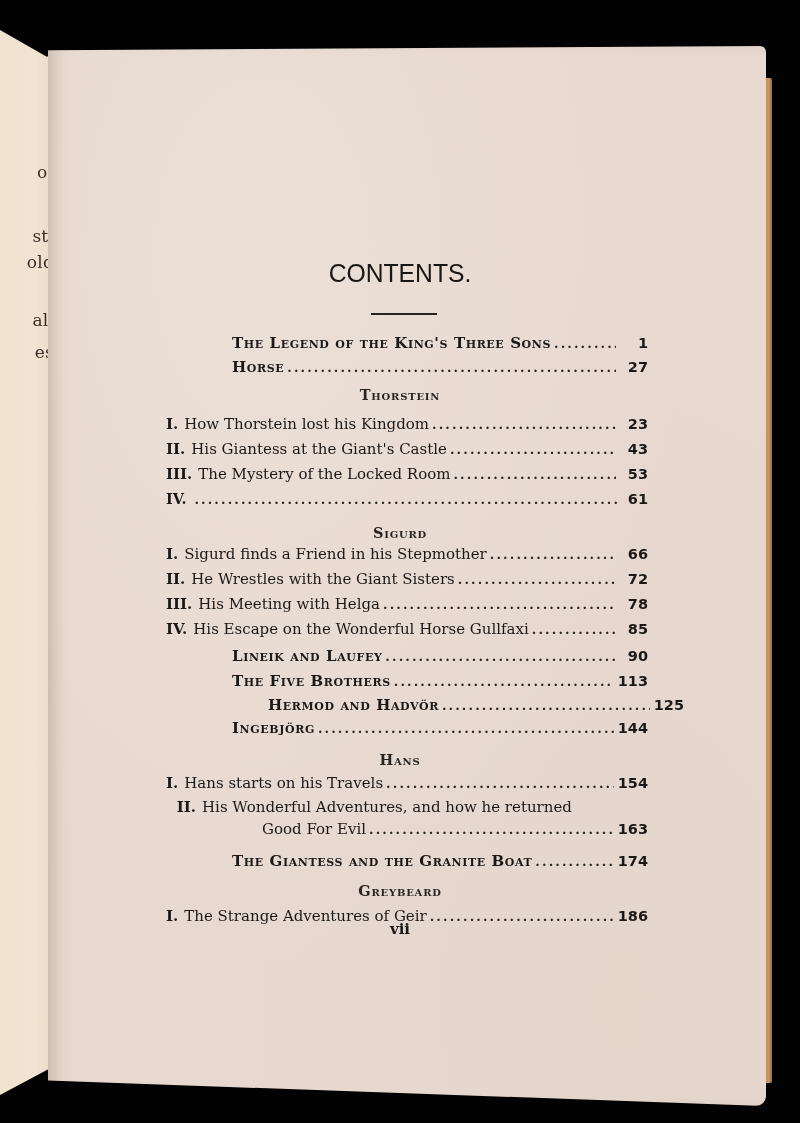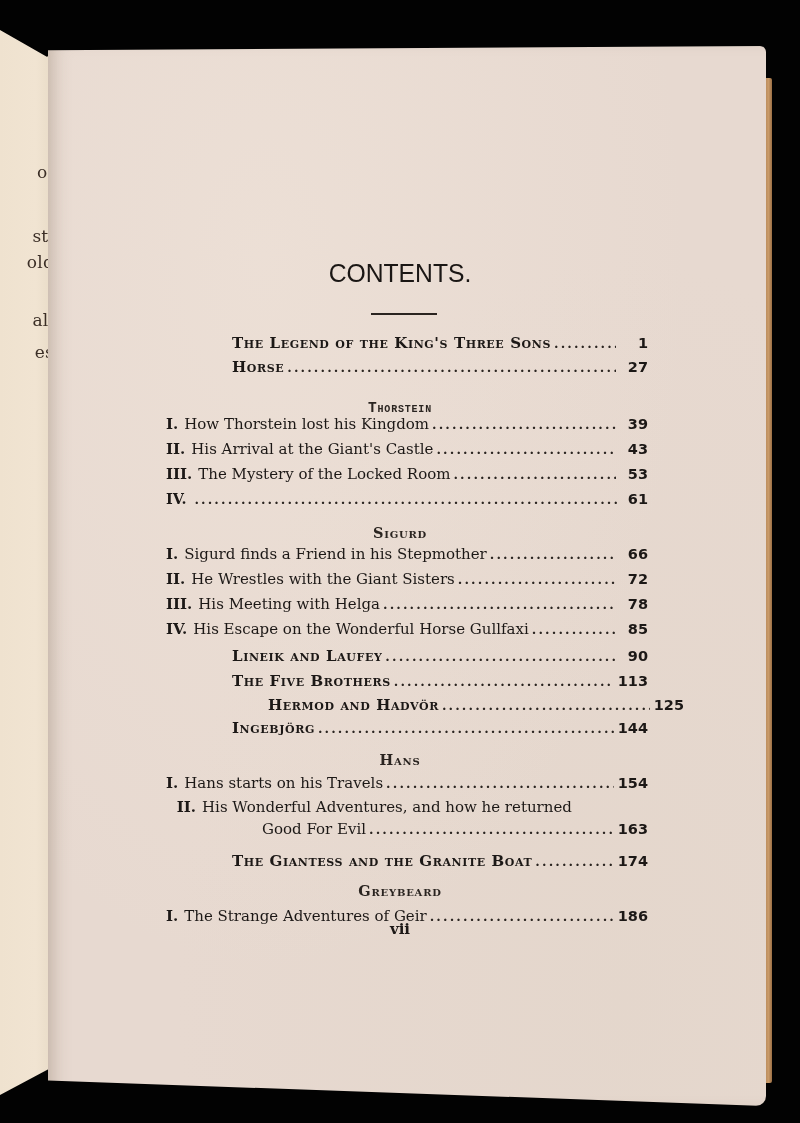--- a/index.html
+++ b/index.html
@@ -180,31 +180,31 @@
       <span class="entry-text smallcaps">The Legend of the King's Three Sons</span>
       <span class="leader"></span>
       <span class="page-num">1</span>
     </div>
     <div class="row" style="left:232px; width:416px; top:357px;">
       <span class="entry-text smallcaps">Horse</span>
       <span class="leader"></span>
       <span class="page-num">27</span>
     </div>
 
-    <div class="section-heading" style="top:400px;font-family:Liberation Mono, monospace;">Thorstein</div>
+    <div class="section-heading" style="top:386px;">Thorstein</div>
 
     <div class="row" style="left:166px; width:482px; top:414px;">
       <span class="numeral" style="width:30px">I.</span>
       <span class="entry-text">How Thorstein lost his Kingdom</span>
       <span class="leader"></span>
-      <span class="page-num">39</span>
+      <span class="page-num">23</span>
     </div>
     <div class="row" style="left:166px; width:482px; top:439px;">
       <span class="numeral" style="width:30px">II.</span>
-      <span class="entry-text">His Arrival at the Giant's Castle</span>
+      <span class="entry-text">His Giantess at the Giant's Castle</span>
       <span class="leader"></span>
       <span class="page-num">43</span>
     </div>
     <div class="row" style="left:166px; width:482px; top:464px;">
       <span class="numeral" style="width:30px">III.</span>
       <span class="entry-text">The Mystery of the Locked Room</span>
       <span class="leader"></span>
       <span class="page-num">53</span>
     </div>
     <div class="row" style="left:166px; width:482px; top:489px; font-size:14.4px;">

